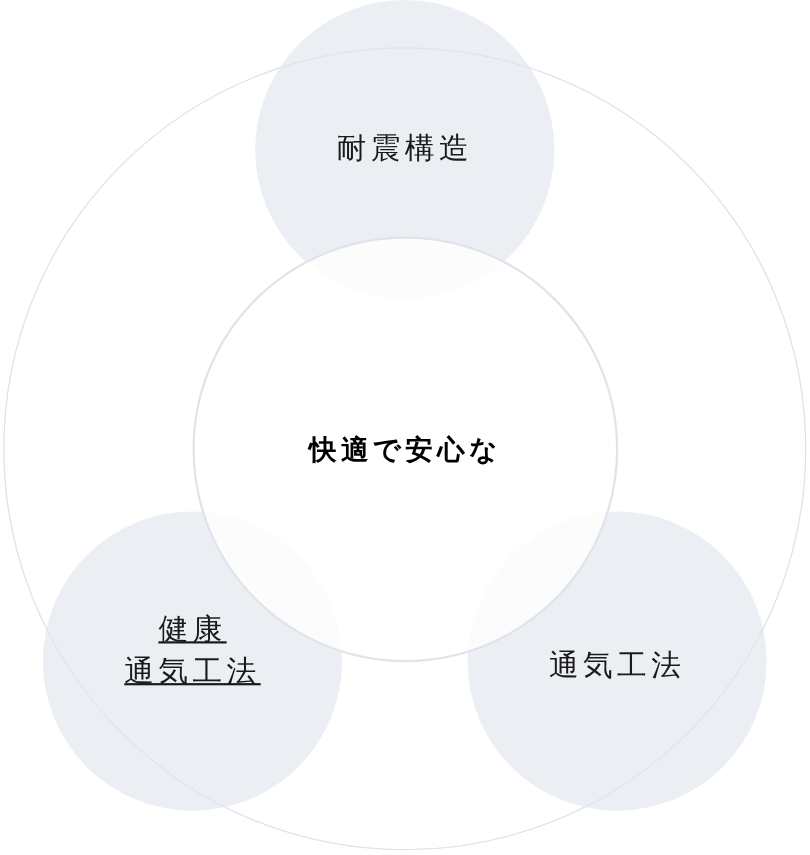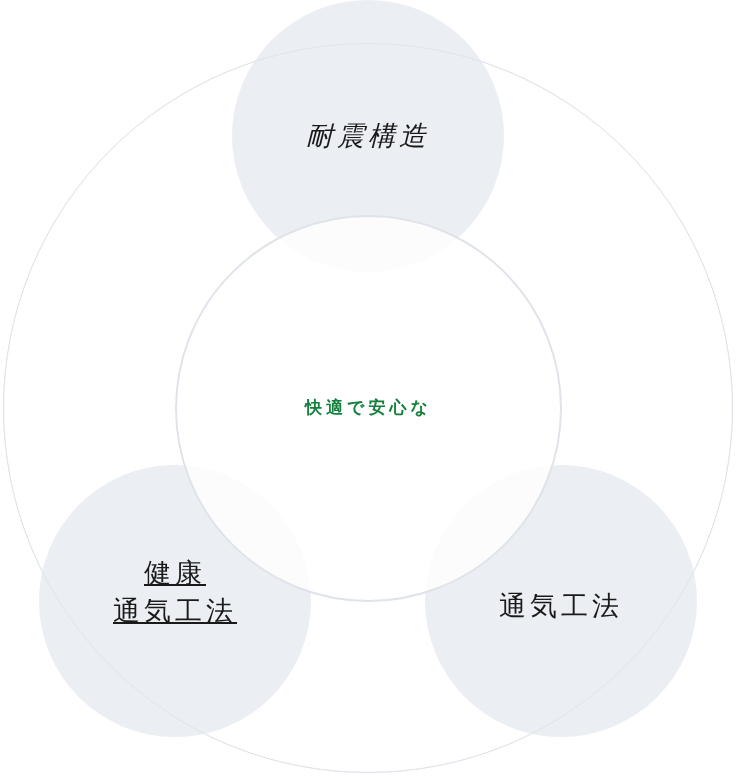--- a/index.html
+++ b/index.html
@@ -4,31 +4,31 @@
 <style>
   html, body { margin: 0; padding: 0; background: #ffffff; }
   body { width: 736px; height: 777px; position: relative; overflow: hidden;
          font-family: "DejaVu Sans", "Liberation Sans", sans-serif; }
   .stage { position: absolute; left: 0; top: 0; width: 736px; height: 777px; }
   .circle { position: absolute; border-radius: 50%; box-sizing: border-box; }
   .outer { left: 3px; top: 43px; width: 730px; height: 730px;
            border: 1px solid #e6eaef; background: transparent; }
   .tech { width: 272px; height: 272px; background: #ebeef3;
           display: flex; align-items: center; justify-content: center; text-align: center; }
-  .tech-top { left: 232px; top: 0px; font-style: italic; }
+  .tech-top { left: 232px; top: 0px; }
   .tech-left { left: 39px; top: 465px; }
   .tech-right { left: 425px; top: 465px; text-align: right; }
   .tech .label { font-size: 27px; letter-spacing: 4px; color: #1a1a1a; line-height: 38px; font-weight: 500; }
   .tech-top .label { margin-top: 0px; }
   .tech-left .label { margin-top: -18px; text-decoration: underline; }
   .tech-right .label { margin-top: 10px; }
   .center { left: 175px; top: 215px; width: 387px; height: 387px;
             background: rgba(255,255,255,0.82); border: 2px solid #dfe4ea;
             display: flex; align-items: center; justify-content: center; text-align: center; }
-  .center .title { font-size: 17px; font-weight: bold; color: #15803d; letter-spacing: 4px; line-height: 37px; margin-top: 0px; font-family: Liberation Mono, monospace; }
+  .center .title { font-size: 25px; font-weight: bold; color: #000000; letter-spacing: 4px; line-height: 37px; margin-top: 0px; }
   .center .title span { display: block; }
   .outer-overlay { left: 3px; top: 43px; width: 730px; height: 730px;
                    border: 1px solid rgba(215,222,230,0.6); background: transparent; pointer-events: none; }
 </style>
 </head>
 <body>
 
 <div class="stage">
   <div class="circle outer"></div>
 

